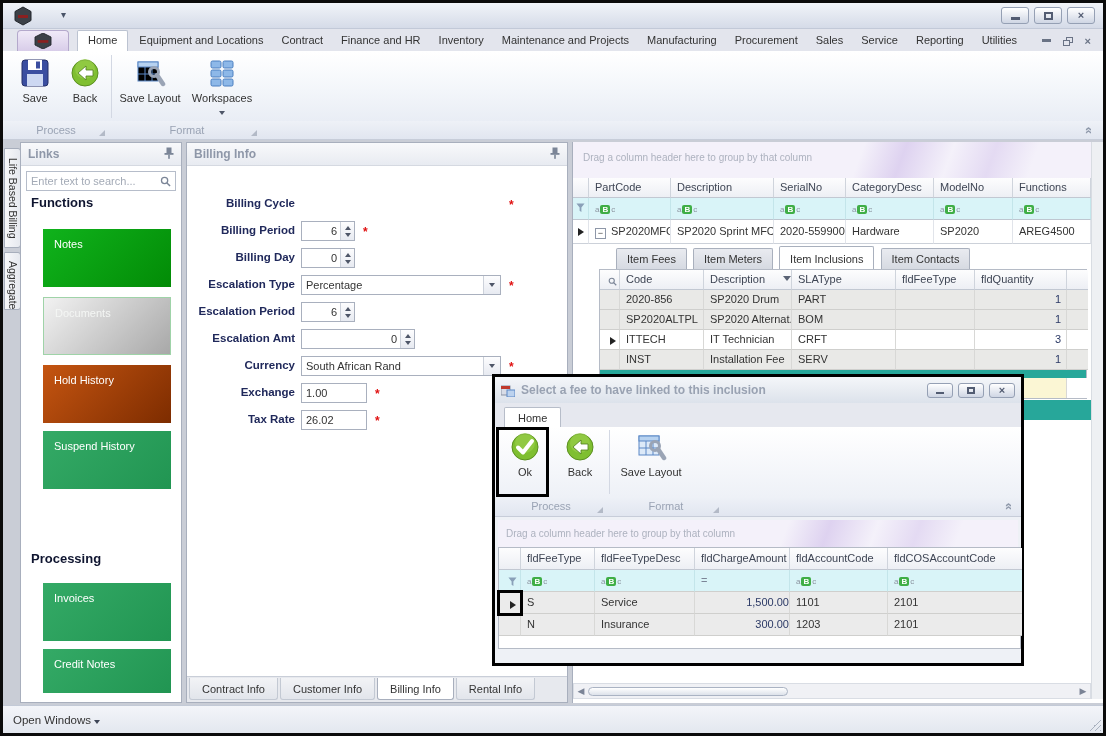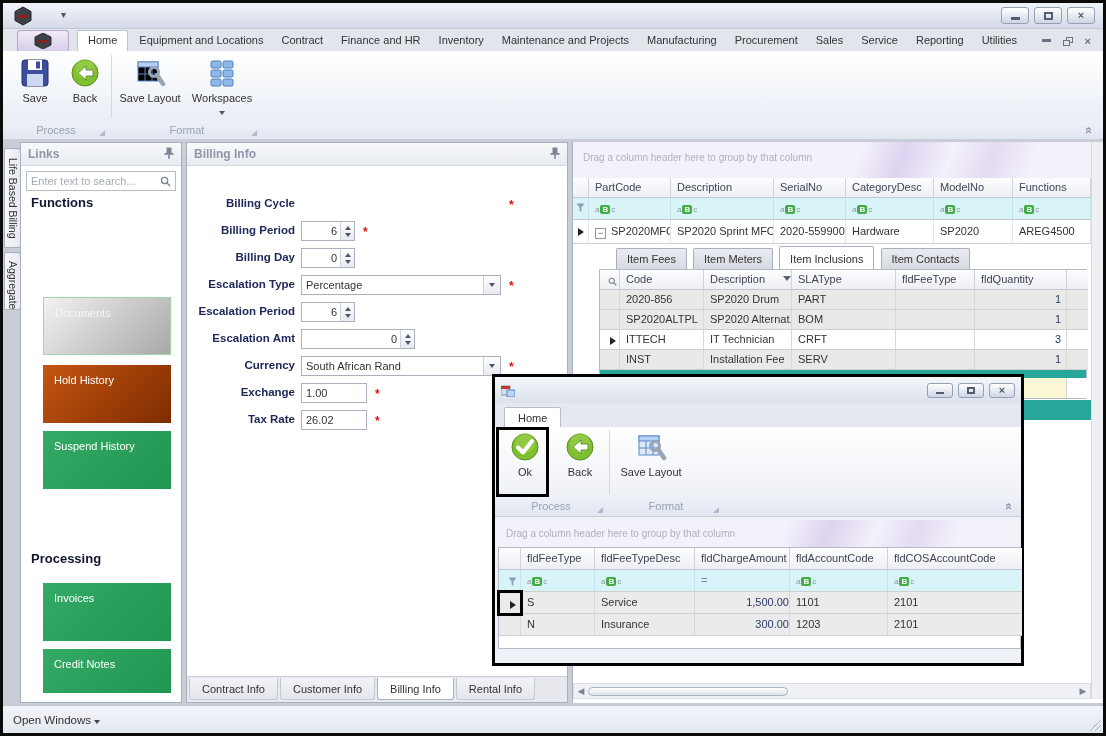--- a/index.html
+++ b/index.html
@@ -247,20 +247,21 @@
           </svg></span>
     </div>
     <div class="searchbox">
       <input placeholder="Enter text to search..." style="">
       <svg width="11" height="11" viewBox="0 0 12 12">
           <circle cx="5" cy="5" r="3.4" fill="none" stroke="#7b8597" stroke-width="1.4"></circle>
           <path d="M7.6 7.6 L11 11" stroke="#7b8597" stroke-width="1.6"></path>
         </svg>
     </div>
     <div class="lheading" style="top:52px">Functions</div>
+    <div class="fnbtn g-bright" style="top:86px">Notes</div>
     <div class="fnbtn g-hold" style="top:222px">Hold History</div>
     <div class="fnbtn g-silver" style="top:154px">Documents</div>
     <div class="fnbtn g-flat" style="top:288px">Suspend History</div>
     <div class="lheading" style="top:408px">Processing</div>
     <div class="fnbtn g-flat" style="top:506px;height:44px">Credit Notes</div>
     <div class="fnbtn g-flat" style="top:440px">Invoices</div>
   </div>
 
   <div class="panel" style="left:186px;top:142px;width:382px;height:561px">
     <div class="phead">
@@ -476,20 +477,21 @@
     <div class="vscroll" style="left:518px;top:0;width:14px;height:557px"></div>
   </div>
 
   <div class="modal">
     <div class="mtitle">
       <svg width="14" height="13" viewBox="0 0 14 13">
           <rect x="0" y="2" width="9" height="9" fill="#d8dce6" stroke="#8a93a6"></rect>
           <rect x="0" y="2" width="9" height="3" fill="#c0392b"></rect>
           <rect x="6" y="6" width="8" height="7" fill="#bcd2ee" stroke="#5b87c5"></rect>
         </svg>
+      <span>Select a fee to have linked to this inclusion</span>
       <span class="winbtns">
         <span class="winbtn" style="width:26px;height:15px">
             <i class="minbar" style="margin-top:5px;width:8px;height:2px"></i>
           </span>
         <span class="winbtn" style="width:26px;height:15px">
             <i class="maxrect" style="width:8px;height:7px"></i>
           </span>
         <span class="winbtn" style="width:26px;height:15px">×</span>
       </span>
     </div>

